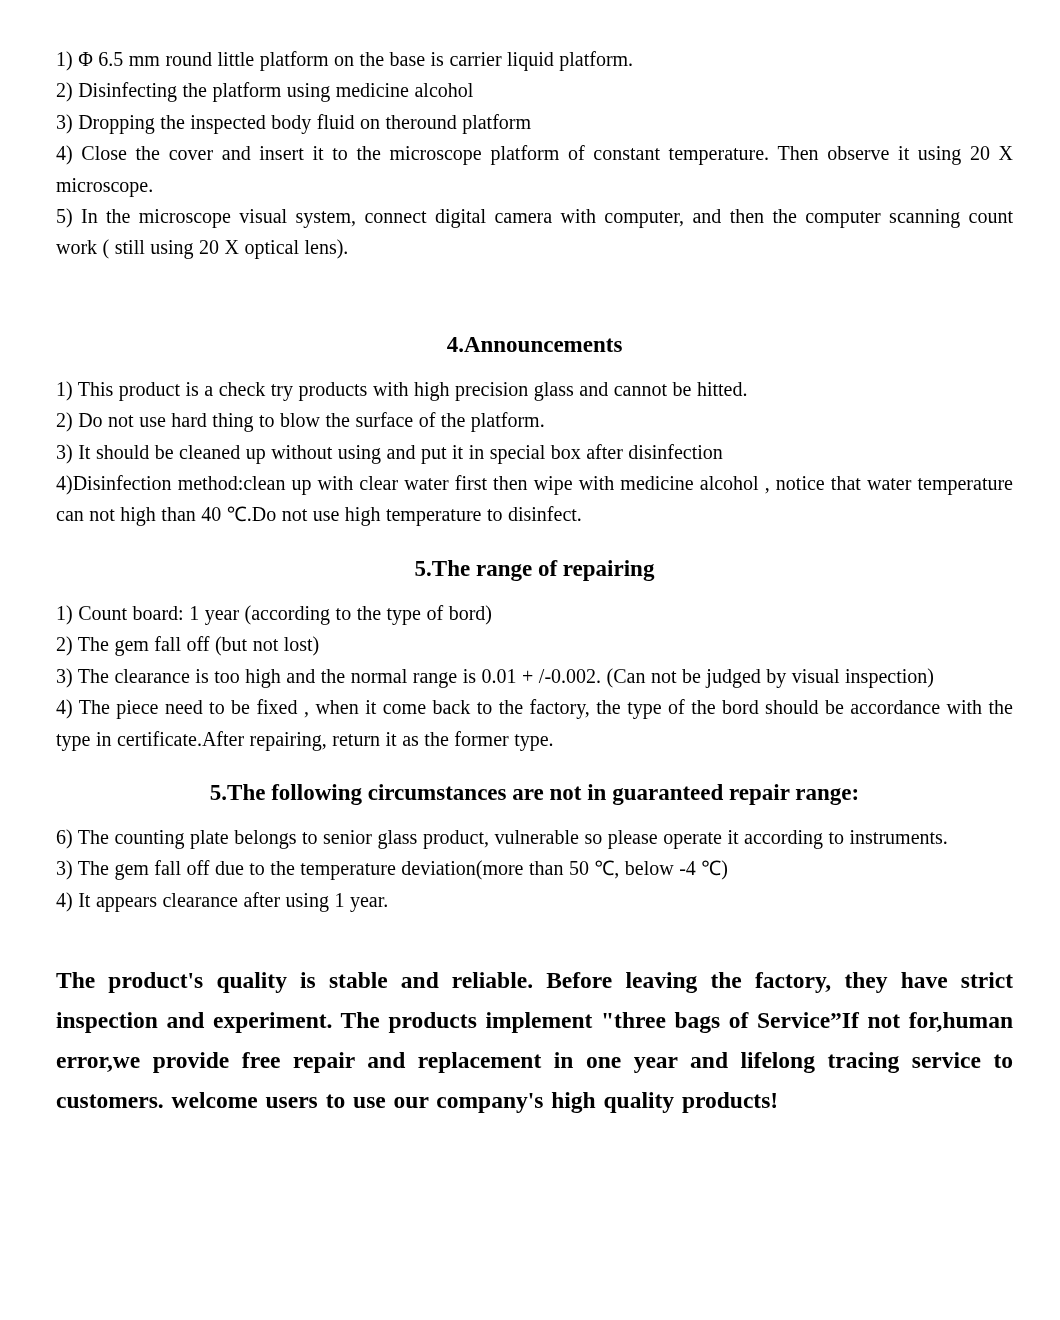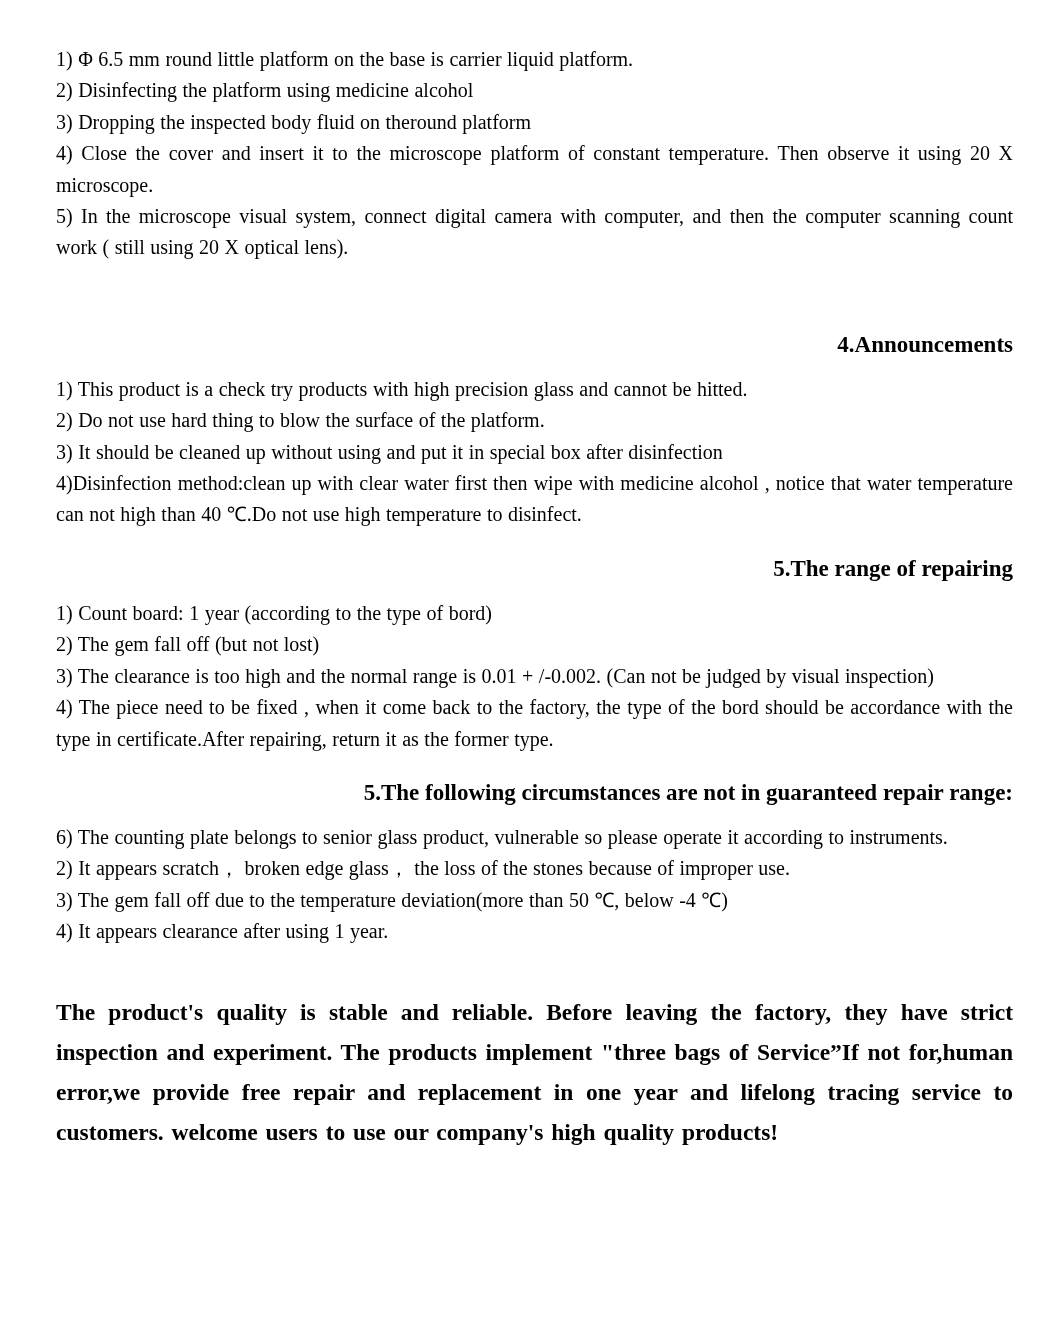--- a/index.html
+++ b/index.html
@@ -23,21 +23,21 @@
     font-size: 20px;
     line-height: 31.4px;
     text-align: justify;
     word-spacing: 0.5px;
   }
   .section-heading {
     margin: 0;
     font-size: 23px;
     font-weight: bold;
     line-height: 30px;
-    text-align: right;
+    text-align: center;
   }
   .gap-large { margin-top: 66px; }
   .gap-section { margin-top: 23px; }
   .heading-after { margin-top: 14px; font-family: Liberation Serif, serif; }
   .closing {
     margin: 44px 0 0 0;
     font-size: 23.5px;
     font-weight: bold;
     line-height: 40px;
     text-align: justify;
@@ -69,20 +69,19 @@
   <div class="heading-after">
     <p class="para">1) Count board: 1 year (according to the type of bord)</p>
     <p class="para">2) The gem fall off (but not lost)</p>
     <p class="para">3) The clearance is too high and the normal range is 0.01 + /-0.002. (Can not be judged by visual inspection)</p>
     <p class="para">4) The piece need to be fixed , when it come back to the factory, the type of the bord should be accordance with the type in certificate.After repairing, return it as the former type.</p>
   </div>
 
   <h2 class="section-heading gap-section">5.The following circumstances are not in guaranteed repair range:</h2>
   <div class="heading-after">
     <p class="para">6) The counting plate belongs to senior glass product, vulnerable so please operate it according to instruments.</p>
-    <p class="para">2) It appears scratch， broken edge glass， the loss of the stones because of improper use.</p>
     <p class="para">3) The gem fall off due to the temperature deviation(more than 50 ℃, below -4 ℃)</p>
     <p class="para">4) It appears clearance after using 1 year.</p>
   </div>
 
   <p class="closing">The product's quality is stable and reliable. Before leaving the factory, they have strict inspection and experiment. The products implement "three bags of Service”If not for,human error,we provide free repair and replacement in one year and lifelong tracing service to customers. welcome users to use our company's high quality products!</p>
 
 </div>
 
 </body></html>

